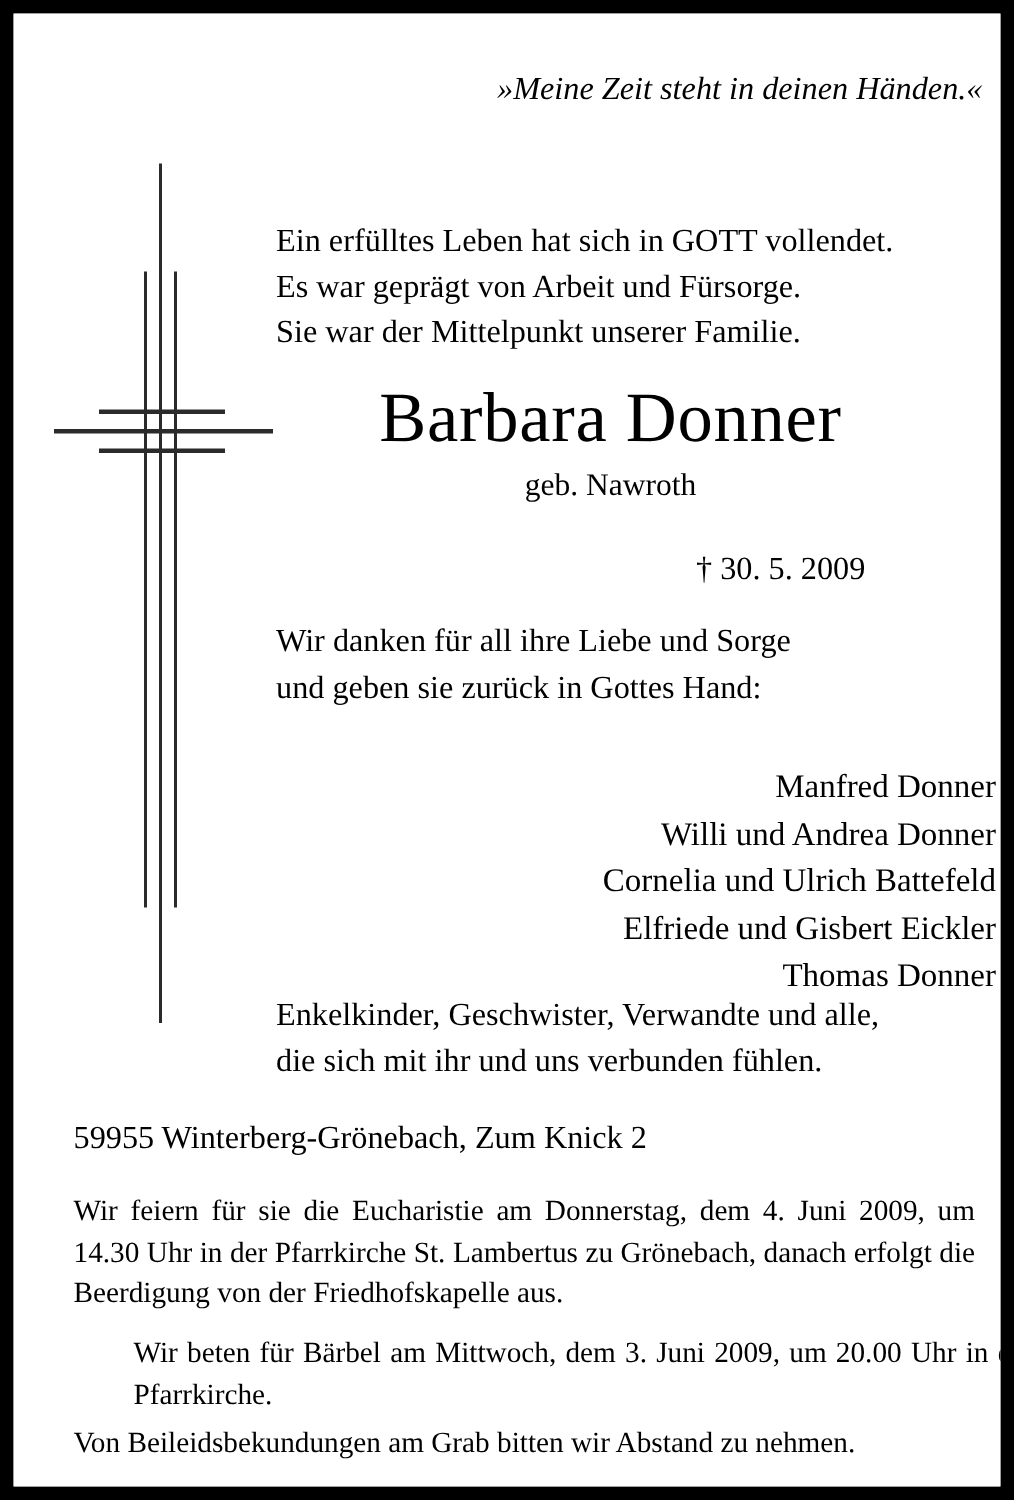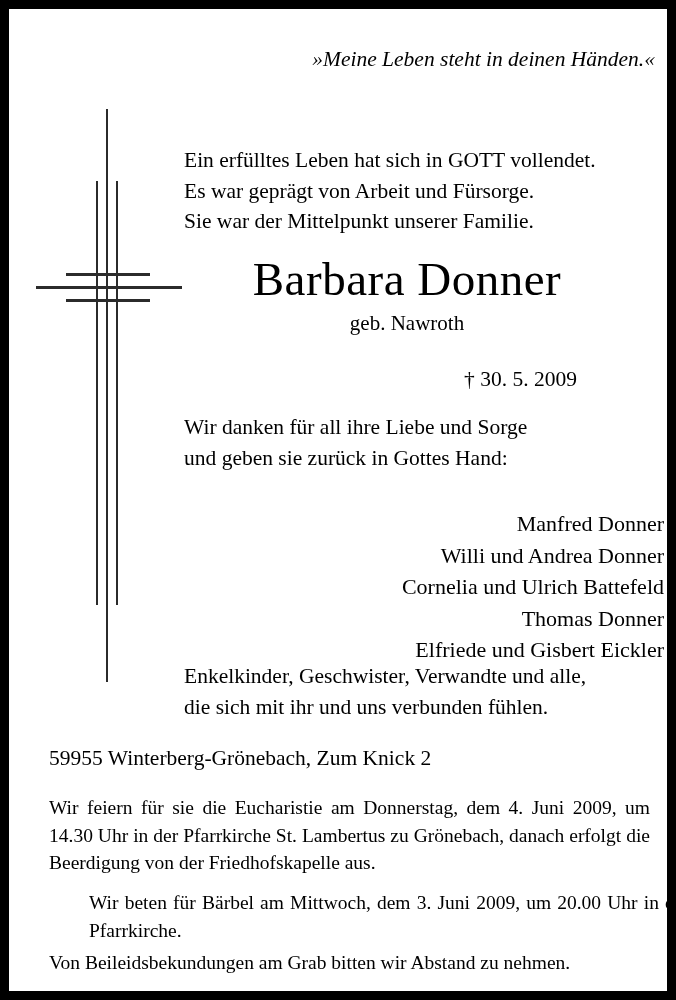--- a/index.html
+++ b/index.html
@@ -190,21 +190,21 @@
   .para-condol   { top: 940px; text-align: left; }
   .para p { margin: 0; }
 </style>
 </head>
 <body>
 
 <div class="notice">
   <div class="inner">
 
     <div class="quote-block">
-      <div class="quote-line">»Meine Leben steht in deinen Händen.«</div>
+      <div class="quote-line">»Meine Zeit steht in deinen Händen.«</div>
     </div>
 
     <div class="cross">
       <span class="v-center"></span>
       <span class="v-left"></span>
       <span class="v-right"></span>
       <span class="h-upper"></span>
       <span class="h-center"></span>
       <span class="h-lower"></span>
     </div>
@@ -225,22 +225,22 @@
 
     <div class="thanks">
       <div>Wir danken für all ihre Liebe und Sorge</div>
       <div>und geben sie zurück in Gottes Hand:</div>
     </div>
 
     <div class="survivors">
       <div>Manfred Donner</div>
       <div>Willi und Andrea Donner</div>
       <div>Cornelia und Ulrich Battefeld</div>
+      <div>Elfriede und Gisbert Eickler</div>
       <div>Thomas Donner</div>
-      <div>Elfriede und Gisbert Eickler</div>
     </div>
 
     <div class="extended">
       <div>Enkelkinder, Geschwister, Verwandte und alle,</div>
       <div>die sich mit ihr und uns verbunden fühlen.</div>
     </div>
 
     <div class="address">59955 Winterberg-Grönebach, Zum Knick 2</div>
 
     <div class="para para-service">

